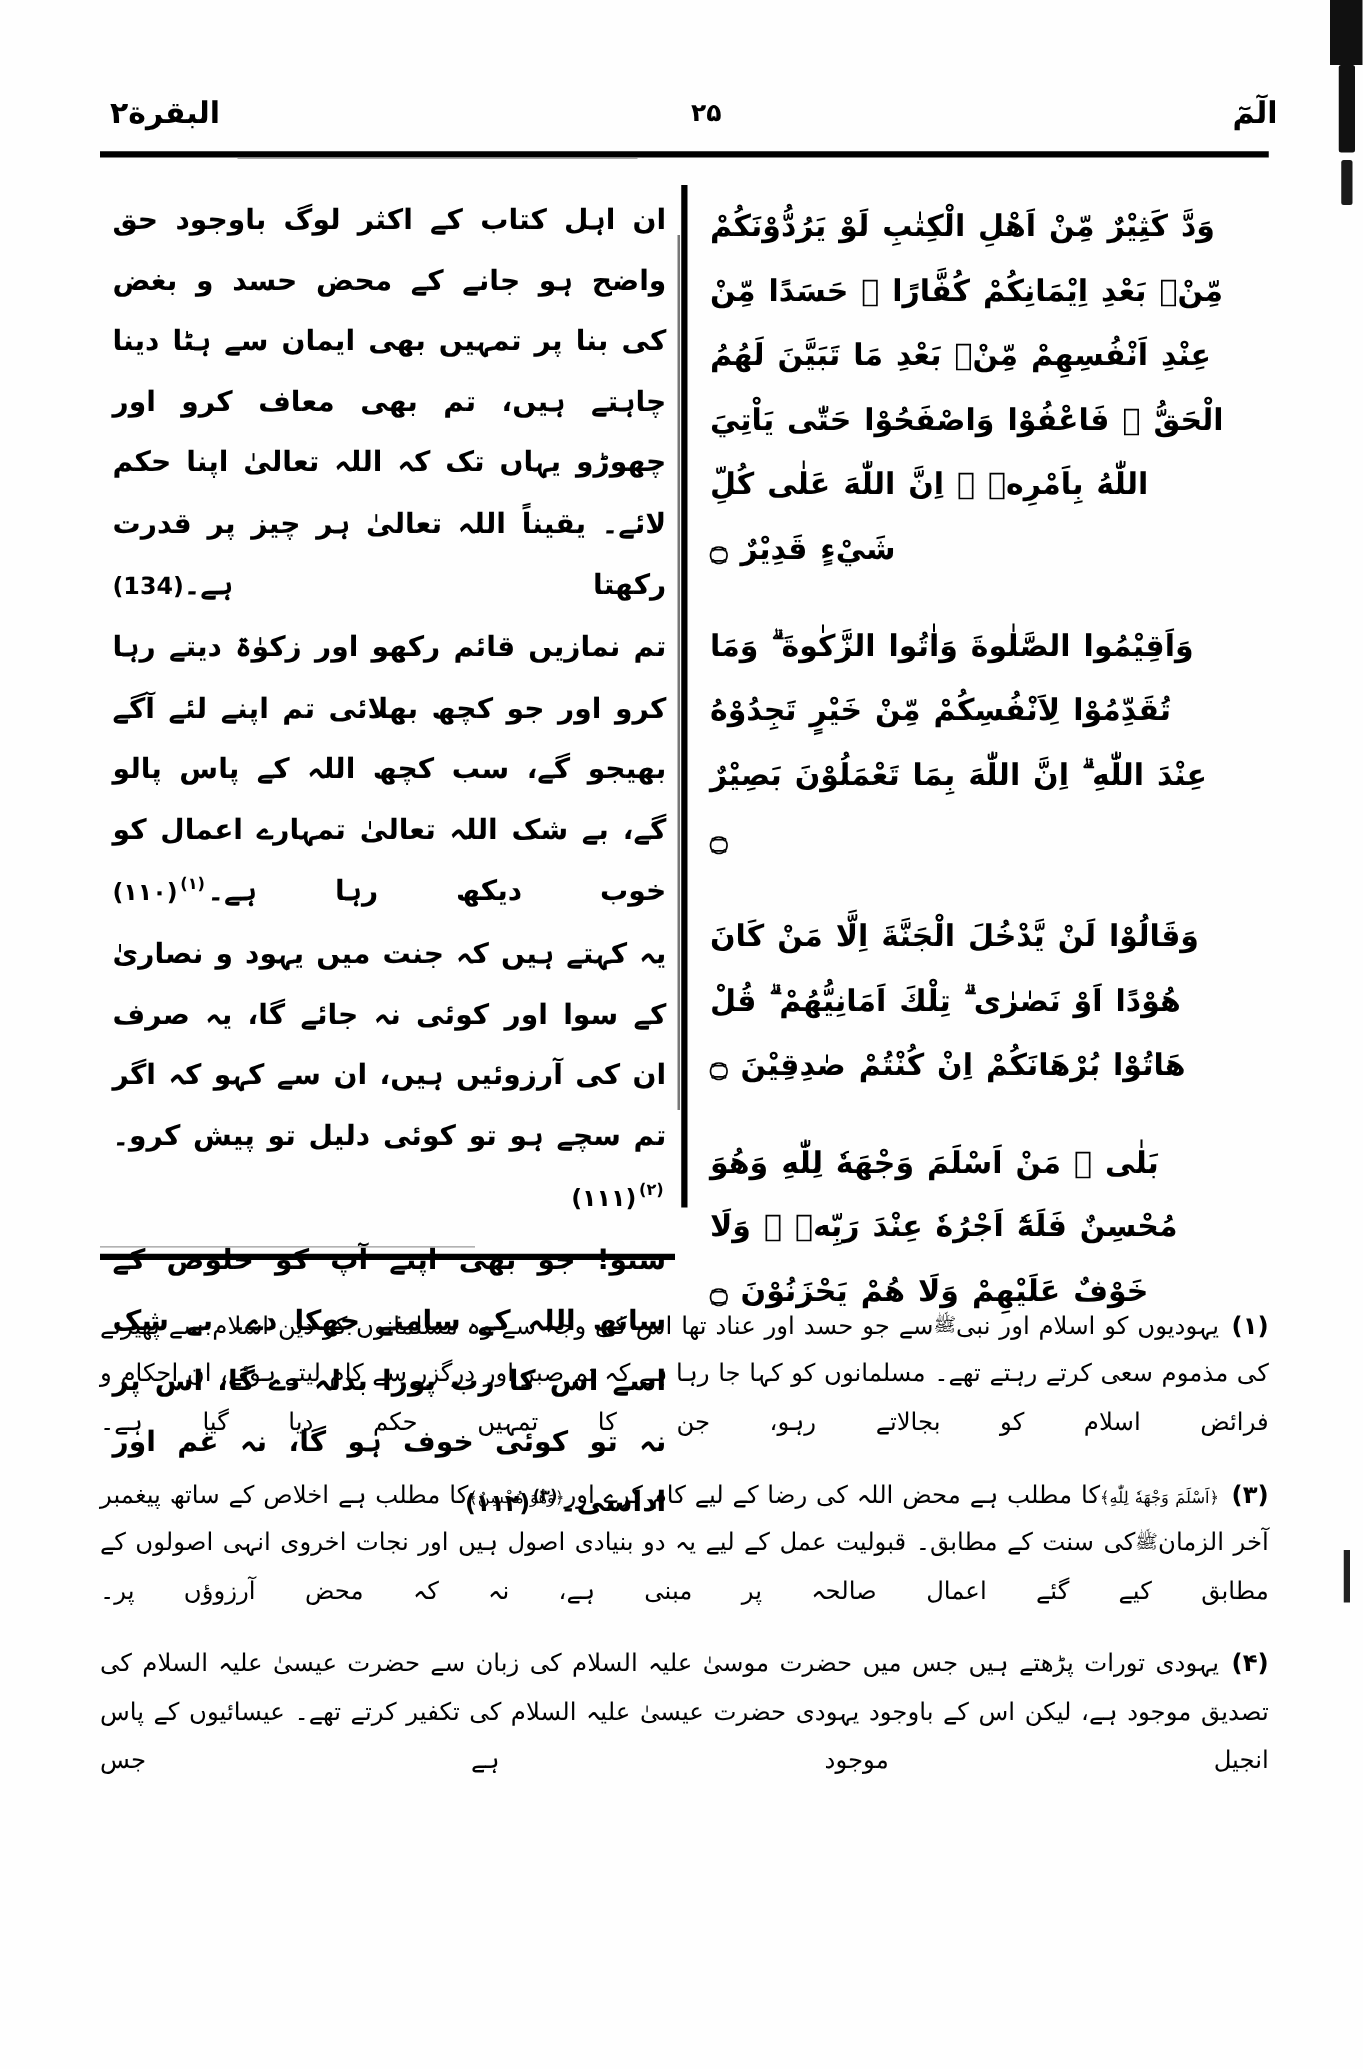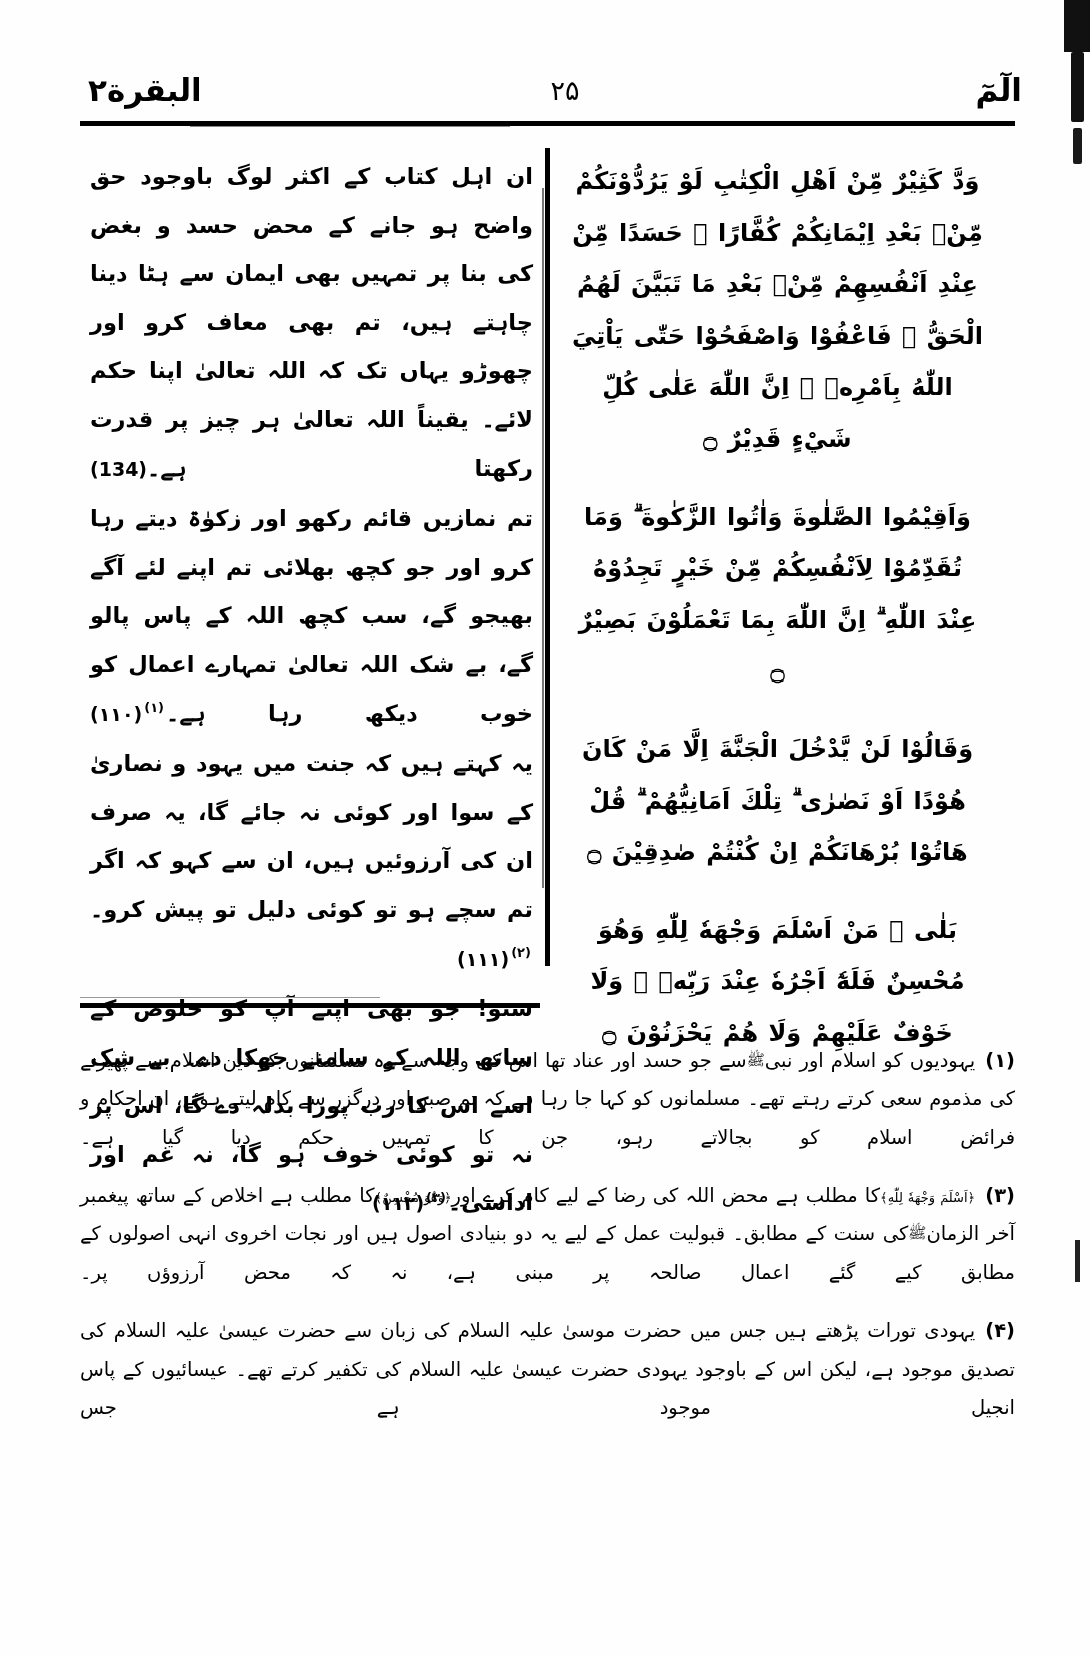--- a/index.html
+++ b/index.html
@@ -65,34 +65,34 @@
     top: 62px;
     left: 80px;
     right: 40px;
     height: 56px;
     display: flex;
     align-items: center;
     justify-content: space-between;
     flex-direction: row-reverse;
   }
   .header-juz, .header-surah {
-    font-size: 31px;
+    font-size: 24px;
     font-weight: 700;
     line-height: 1;
     white-space: nowrap;
     font-family: "DejaVu Sans", sans-serif;
   }
   .header-juz { transform: translateX(-28px); margin-left: 16px; }
   .header-surah { transform: translateX(8px); }
   .header-page {
     position: absolute;
     left: 0; right: 0;
     text-align: center;
-    font-size: 27px;
-    font-weight: 400;
+    font-size: 20px;
+    font-weight: 700;
     letter-spacing: 1px;
   }
 
   .header-rule {
     position: absolute;
     top: 121px;
     left: 80px;
     width: 935px;
     height: 5px;
     background: #000;
@@ -151,21 +151,21 @@
   }
 
   
   .ayah {
     font-size: 24px;
     line-height: 2.15;
     font-weight: 700;
     font-family: "DejaVu Sans", sans-serif;
     margin: 0 0 26px 0;
     direction: rtl;
-    text-align: center;
+    text-align: left;
     word-spacing: 2px;
   }
   .ayah:last-child { margin-bottom: 0; }
   .ayah-113 { margin-top: 34px; }
 
   
   .urdu-para {
     font-size: 22.5px;
     line-height: 2.16;
     font-weight: 600;

